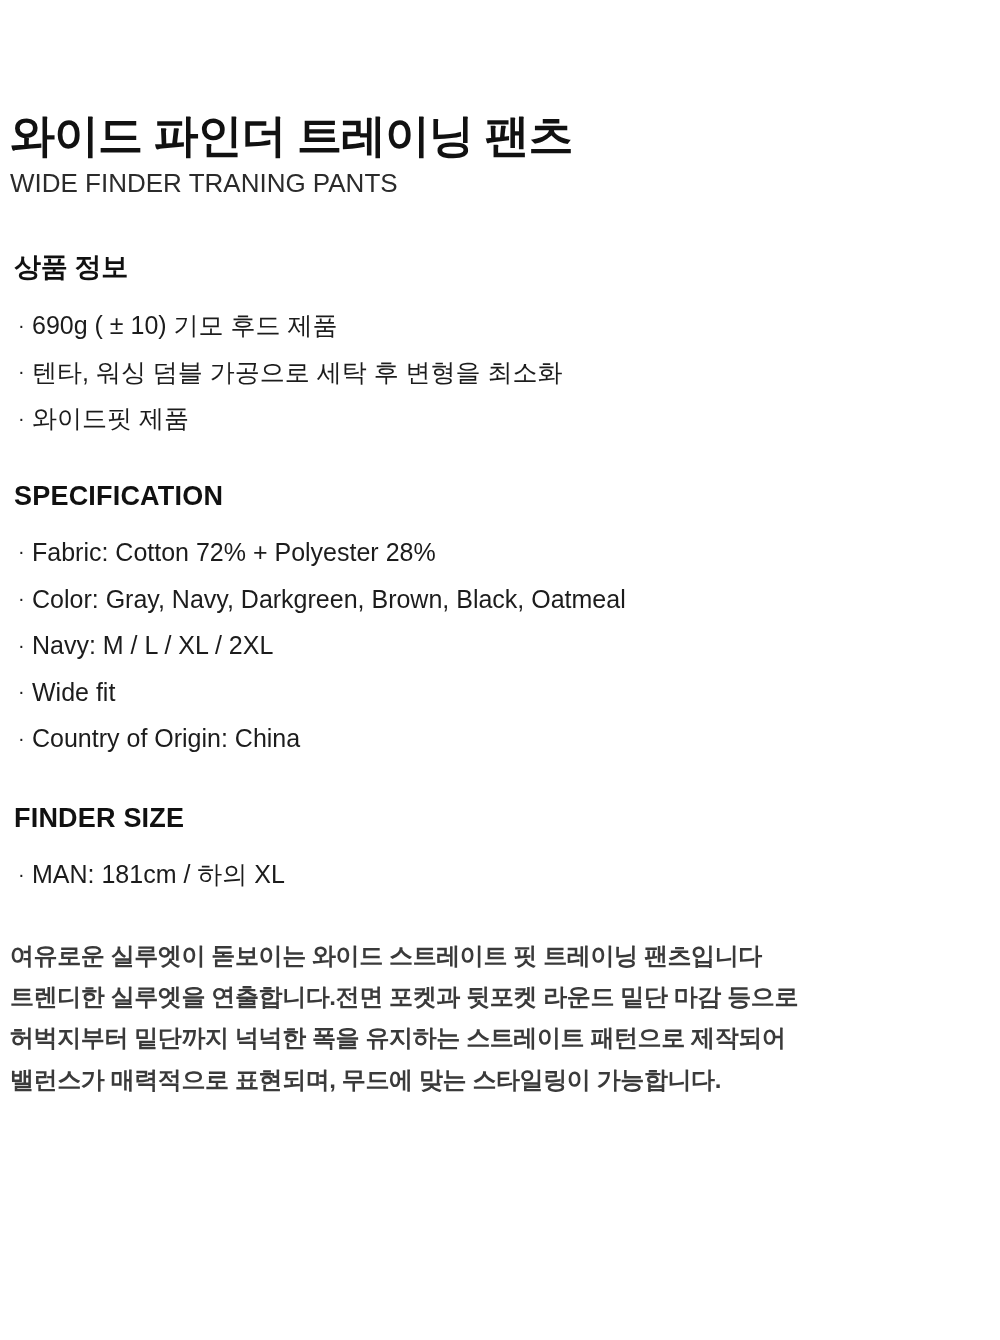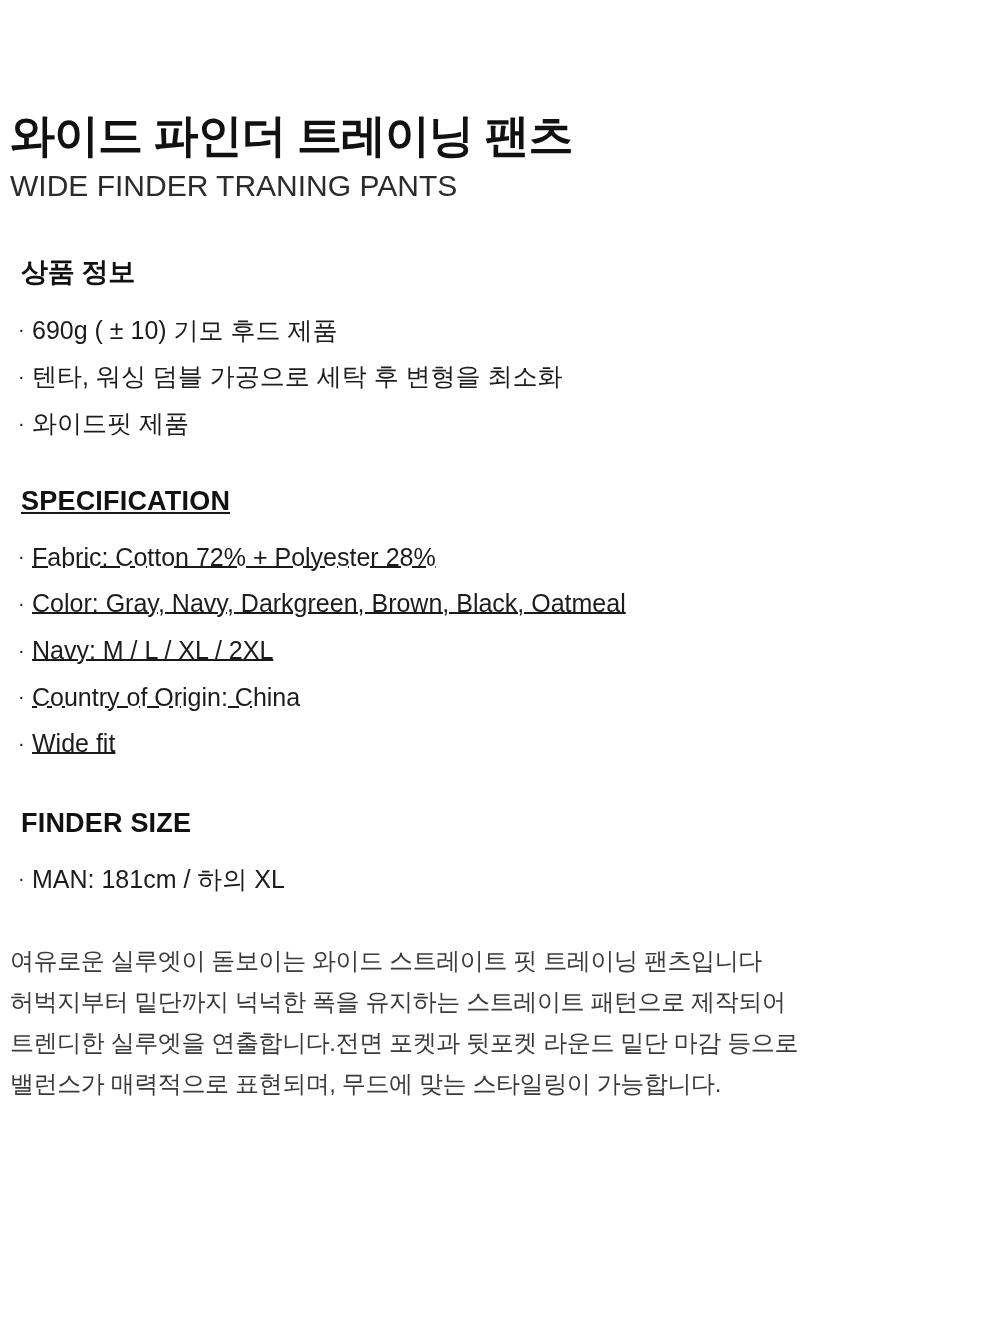--- a/index.html
+++ b/index.html
@@ -23,31 +23,31 @@
   }
   .title-ko {
     font-size: 45px;
     font-weight: bold;
     letter-spacing: -1px;
     line-height: 1.15;
     margin: 0 0 6px 0;
     color: #111;
   }
   .title-en {
-    font-size: 30px;
+    font-size: 26px;
     font-weight: normal;
     letter-spacing: 0px;
     line-height: 1.2;
     margin: 0 0 50px 0;
     color: #2b2b2b;
   }
   .section-head {
     font-size: 27px;
     font-weight: bold;
-    margin: 0 0 16px 11px;
+    margin: 0 0 16px 4px;
     color: #111;
     letter-spacing: -0.3px;
   }
   .section-head.en {
     letter-spacing: 0.2px;
   }
   ul.bullets {
     list-style: none;
     margin: 8px;
     padding: 0;
@@ -66,32 +66,32 @@
     vertical-align: middle;
   }
   ul.bullets li .txt {
     vertical-align: middle;
   }
   .block {
     margin-bottom: 40px;
   }
   .block.spec {
     margin-bottom: 42px;
-    text-decoration: underline;
   }
   .block.fitting {
     margin-bottom: 38px;
   }
   .desc {
     font-size: 24px;
     line-height: 1.72;
     color: #3a3a3a;
     max-width: 905px;
     margin: 0;
     letter-spacing: -0.4px;
+    font-weight: bold;
   }
   .desc p {
     margin: 0;
   }
 </style>
 </head>
 <body>
 
 <div class="page">
 
@@ -106,32 +106,32 @@
       <li><span class="dot">·</span><span class="txt">와이드핏 제품</span></li>
     </ul>
   </div>
 
   <div class="block spec">
     <div class="section-head en">SPECIFICATION</div>
     <ul class="bullets">
       <li><span class="dot">·</span><span class="txt">Fabric: Cotton 72% + Polyester 28%</span></li>
       <li><span class="dot">·</span><span class="txt">Color: Gray, Navy, Darkgreen, Brown, Black, Oatmeal</span></li>
       <li><span class="dot">·</span><span class="txt">Navy: M / L / XL / 2XL</span></li>
+      <li><span class="dot">·</span><span class="txt">Wide fit</span></li>
       <li><span class="dot">·</span><span class="txt">Country of Origin: China</span></li>
-      <li><span class="dot">·</span><span class="txt">Wide fit</span></li>
     </ul>
   </div>
 
   <div class="block fitting">
     <div class="section-head en">FINDER SIZE</div>
     <ul class="bullets">
       <li><span class="dot">·</span><span class="txt">MAN: 181cm / 하의 XL</span></li>
     </ul>
   </div>
 
   <div class="desc">
     <p>여유로운 실루엣이 돋보이는 와이드 스트레이트 핏 트레이닝 팬츠입니다</p>
+    <p>트렌디한 실루엣을 연출합니다.전면 포켓과 뒷포켓 라운드 밑단 마감 등으로</p>
     <p>허벅지부터 밑단까지 넉넉한 폭을 유지하는 스트레이트 패턴으로 제작되어</p>
-    <p>트렌디한 실루엣을 연출합니다.전면 포켓과 뒷포켓 라운드 밑단 마감 등으로</p>
     <p>밸런스가 매력적으로 표현되며, 무드에 맞는 스타일링이 가능합니다.</p>
   </div>
 
 </div>
 
 </body></html>

